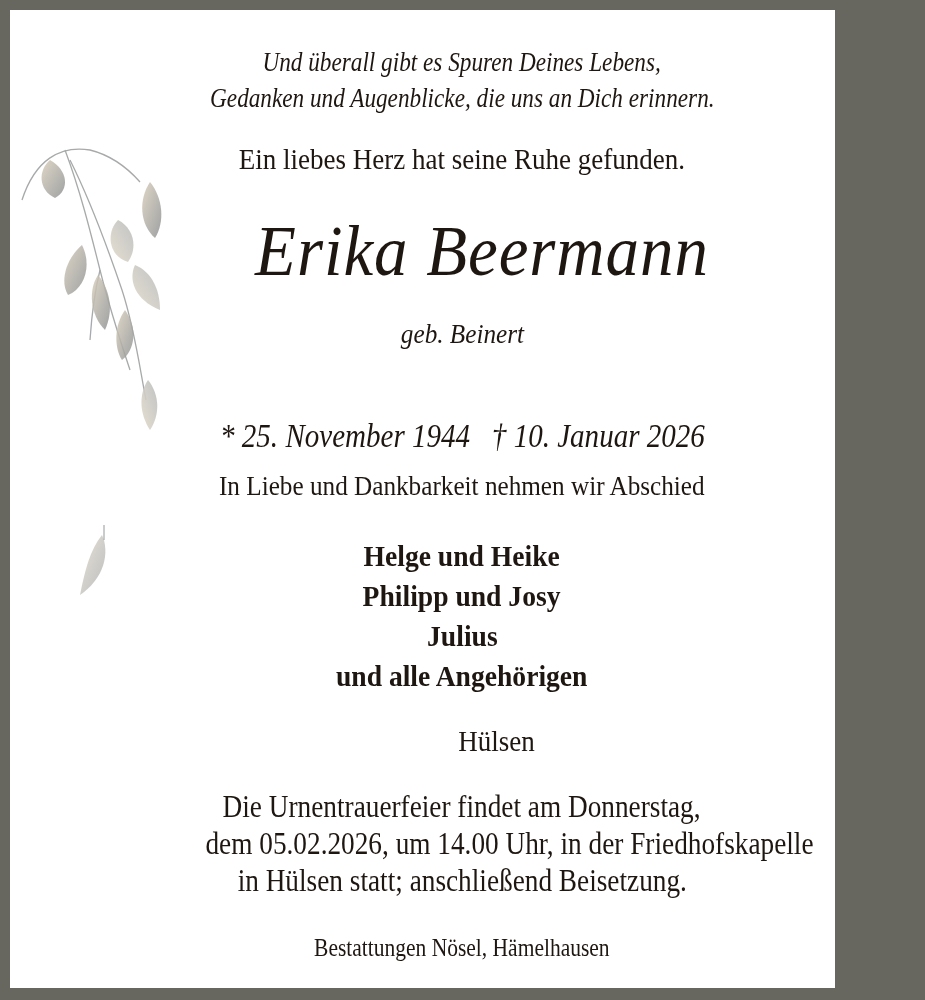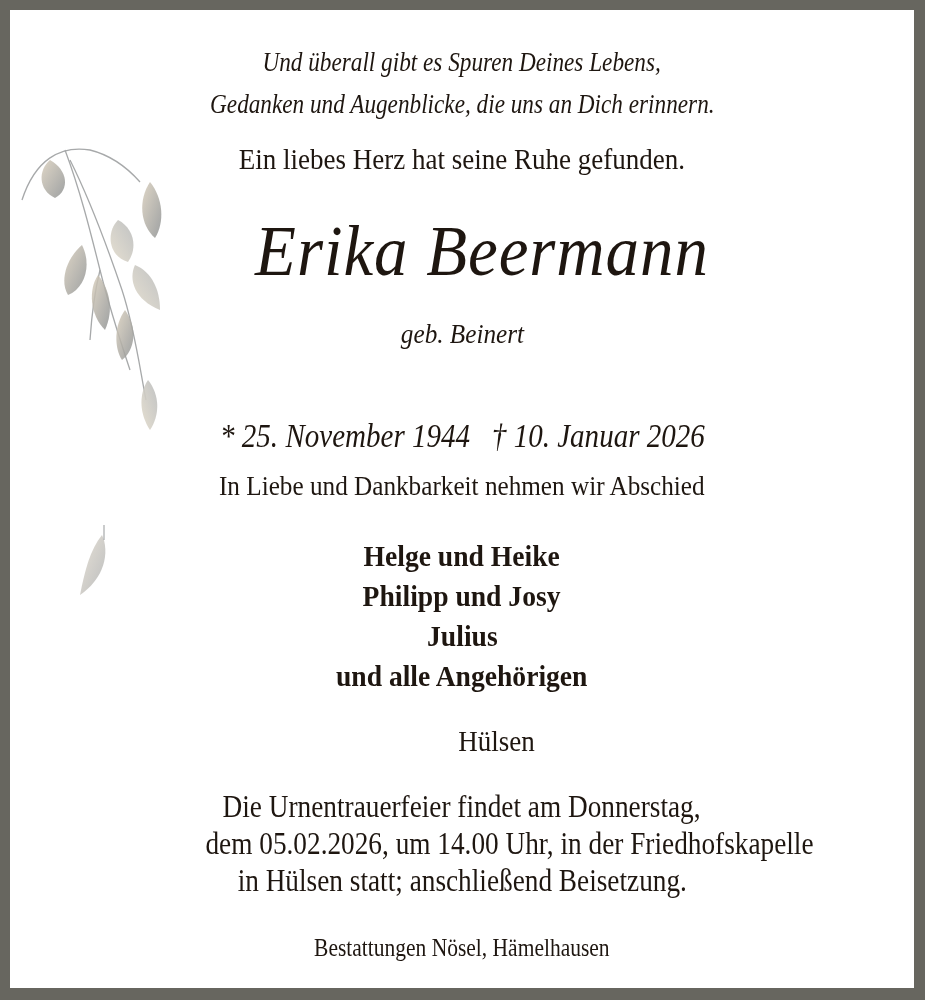--- a/index.html
+++ b/index.html
@@ -7,21 +7,21 @@
       width: 925px; height: 1000px;
       background: #67665f;
       position: relative;
       overflow: hidden;
       font-family: "Liberation Serif", serif;
       color: #1e1610;
     }
     .card {
       position: absolute;
       left: 10px; top: 10px;
-      width: 904px; height: 978px;
+      width: 825px; height: 978px;
       background: #ffffff;
     }
     .line {
       position: absolute;
       left: 0; width: 904px;
       text-align: center;
       white-space: nowrap;
     }
     .line span.inner {
       display: inline-block;
@@ -79,21 +79,21 @@
     <path d="M88 265 C 78 280, 80 305, 95 320 C 104 300, 100 280, 88 265 Z" fill="url(#lg)" opacity="0.85"></path>
     <path d="M115 300 C 104 315, 104 338, 112 350 C 125 340, 128 318, 115 300 Z" fill="url(#lg)" opacity="0.85"></path>
     <path d="M138 370 C 128 385, 130 405, 140 420 C 150 405, 150 385, 138 370 Z" fill="url(#lg2)" opacity="0.9"></path>
     <path d="M92 525 C 80 540, 75 560, 70 585 C 85 575, 100 555, 94 530 Z" fill="url(#lg)" opacity="0.6"></path>
     <path d="M94 515 L 94 530" stroke="#a7a9aa" stroke-width="1.2"></path>
   </svg>
 
   <div class="line quote" style="top:34px;">
     <span class="inner">Und überall gibt es Spuren Deines Lebens,</span>
   </div>
-  <div class="line quote" style="top:76px;text-decoration:underline;">
+  <div class="line quote" style="top:70px;text-decoration:underline;">
     <span class="inner">Gedanken und Augenblicke, die uns an Dich erinnern.</span>
   </div>
 
   <div class="line intro" style="top:132px;">
     <span class="inner">Ein liebes Herz hat seine Ruhe gefunden.</span>
   </div>
 
   <div class="line name" style="top:200px;">
     <span class="inner">Erika Beermann</span>
   </div>

